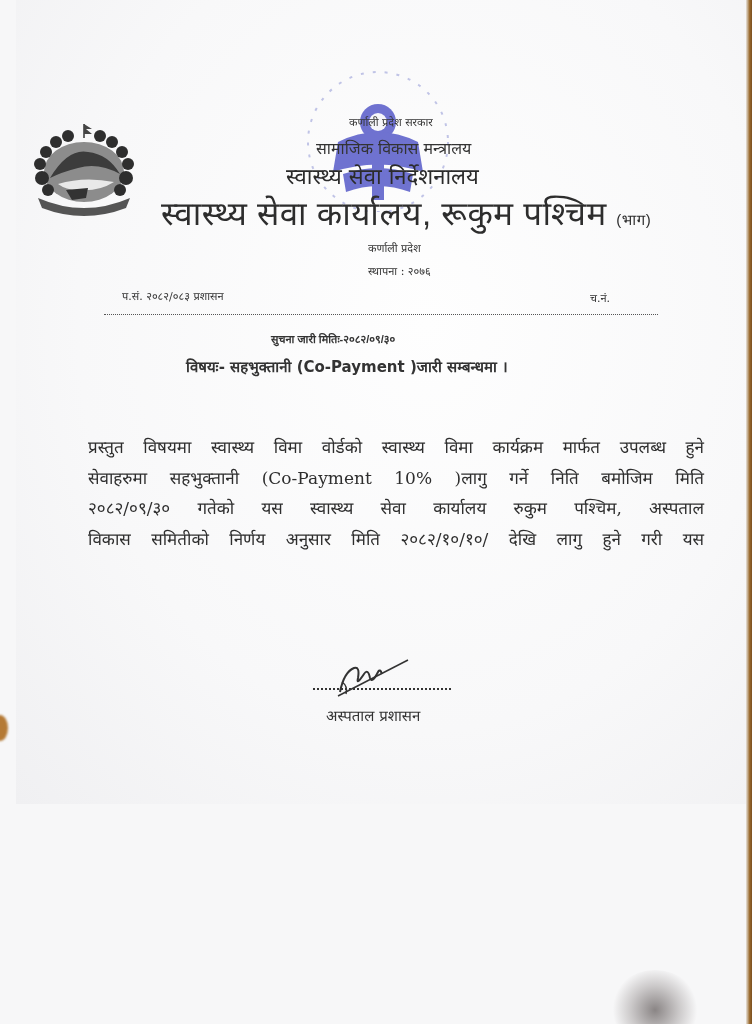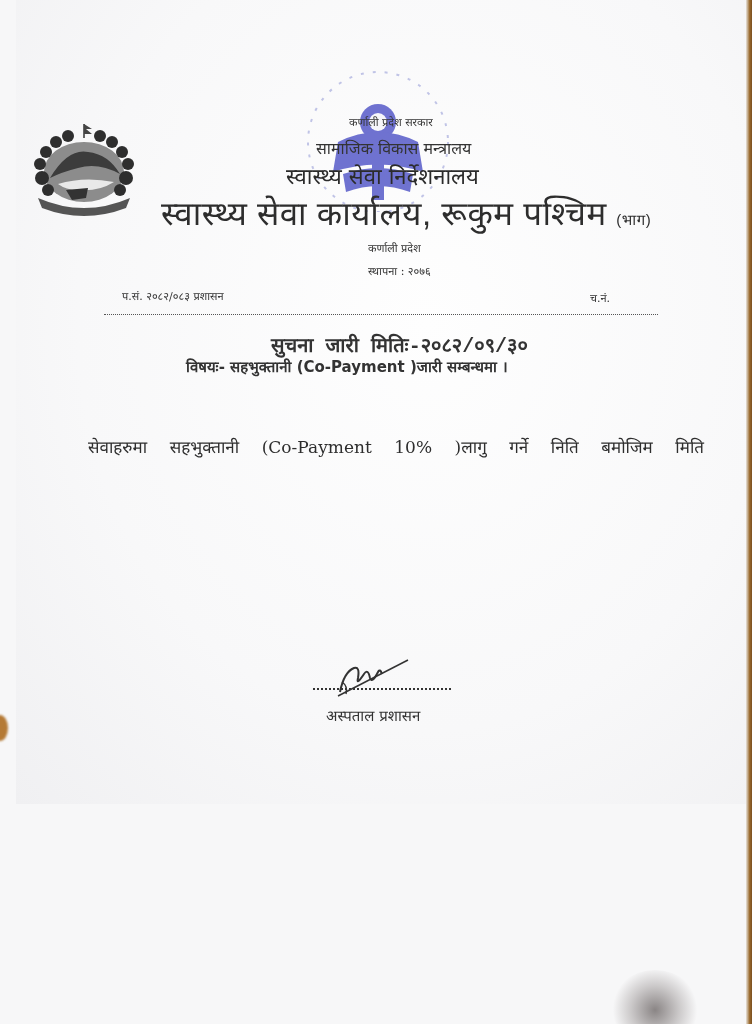--- a/index.html
+++ b/index.html
@@ -31,21 +31,21 @@
   .hdr1 { left:333px; top:114px; }
   .hdr2 { left:300px; top:137px; font-size:16px;text-align:center; }
   .hdr3 { left:270px; top:160px; font-family:"DejaVu Serif", serif; font-size:22px; color:#2b2b2b; }
   .hdr4 { left:145px; top:190px; font-family:Liberation Sans, sans-serif; font-size:33px; color:#2d2d2d; letter-spacing:0.5px; }
   .hdr4 .bhag { font-size:15px; }
   .hdr5 { left:352px; top:240px; }
   .hdr6 { left:352px; top:263px; }
   .refno { left:74px; top:288px;margin-left:32px; }
   .chana { left:555px; top:290px;margin-left:19px; }
   .dotline { position:absolute; left:88px; top:314px; width:554px; border-top:1.5px dotted #555; }
-  .notice-title { left:255px; top:331px; font-family:Liberation Mono, monospace; font-weight:bold; font-size:20px; color:#333; }
+  .notice-title { left:255px; top:331px; font-family:Liberation Sans, sans-serif; font-weight:bold; font-size:11px; color:#333; }
   .subject { left:170px; top:356px; font-family:"DejaVu Sans", sans-serif; font-weight:bold; font-size:15px; color:#333; }
   .body {
     position:absolute; left:72px; top:432px; width:616px;
     font-family:"DejaVu Serif", serif; font-size:17px; line-height:30.5px; color:#2e2e2e;
     text-align:justify;
   }
   .body span.line { display:block; text-align:justify; text-align-last:justify; white-space:nowrap; }
   .body span.last { text-align-last:left; }
   .sig { position:absolute; left:318px; top:652px; width:80px; height:50px; }
   .sigdots { position:absolute; left:297px; top:688px; width:138px; border-top:2px dotted #333; }
@@ -104,21 +104,24 @@
   <div class="t sm hdr6">स्थापना : २०७६</div>
 
   <div class="t sm refno">प.सं. २०८२/०८३ प्रशासन</div>
   <div class="t sm chana">च.नं.</div>
   <div class="dotline"></div>
 
   <div class="t notice-title">सुचना जारी मितिः-२०८२/०९/३०</div>
   <div class="t subject">विषयः- सहभुक्तानी (Co-Payment )जारी सम्बन्धमा ।</div>
 
   <div class="body">
+    <span class="line">प्रस्तुत विषयमा स्वास्थ्य विमा वोर्डको स्वास्थ्य विमा कार्यक्रम मार्फत उपलब्ध हुने</span>
     <span class="line">सेवाहरुमा सहभुक्तानी (Co-Payment 10% )लागु गर्ने निति बमोजिम मिति</span>
+    <span class="line">२०८२/०९/३० गतेको यस स्वास्थ्य सेवा कार्यालय रुकुम पश्चिम, अस्पताल</span>
+    <span class="line">विकास समितीको निर्णय अनुसार मिति २०८२/१०/१०/ देखि लागु हुने गरी यस</span>
   </div>
 
   <svg class="sig" viewBox="0 0 80 50">
     <path d="M6 40 Q10 20 20 16 Q26 14 24 26 Q22 34 30 22 Q34 16 36 26 Q38 32 44 20 Q46 16 48 22" fill="none" stroke="#333" stroke-width="2"></path>
     <path d="M4 44 L74 8" stroke="#333" stroke-width="1.5"></path>
     <path d="M8 30 Q14 34 12 42" fill="none" stroke="#333" stroke-width="1.5"></path>
   </svg>
   <div class="sigdots"></div>
   <div class="t sig-label">अस्पताल प्रशासन</div>
 </div>

